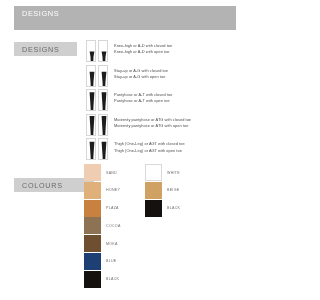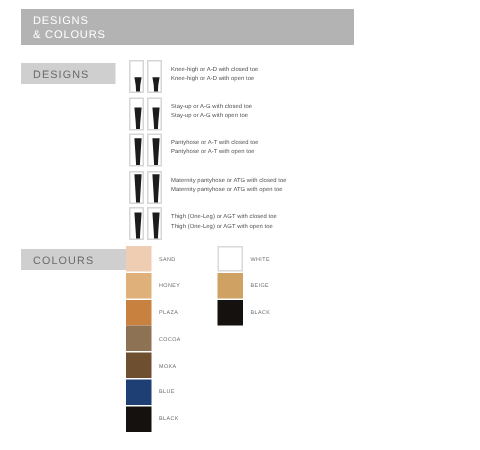--- a/index.html
+++ b/index.html
@@ -52,21 +52,21 @@
     letter-spacing: 0.75px;
   }
   #designs-chip {
     left: 14px;
     top: 42px;
     width: 63px;
     height: 14px;
   }
   #colours-chip {
     left: 14px;
-    top: 166px;
+    top: 178px;
     width: 80px;
     height: 14px;
   }
 
   
   .designs-list {
     position: absolute;
     left: 86px;
     top: 40px;
     width: 160px;
@@ -144,21 +144,20 @@
     letter-spacing: 0.28px;
     color: #6e6e6e;
     white-space: nowrap;
   }
 </style>
 </head>
 <body>
 
 <div class="header-band">
   <div class="header-line">DESIGNS</div>
-  <div class="header-line">&amp; COLOURS</div>
 </div>
 
 <div class="section-chip" id="designs-chip">
   <span>DESIGNS</span>
 </div>
 
 <div class="designs-list" id="designs-list">
     <div class="design-row">
       <div class="icon-pair">
         <div class="icon-box">

